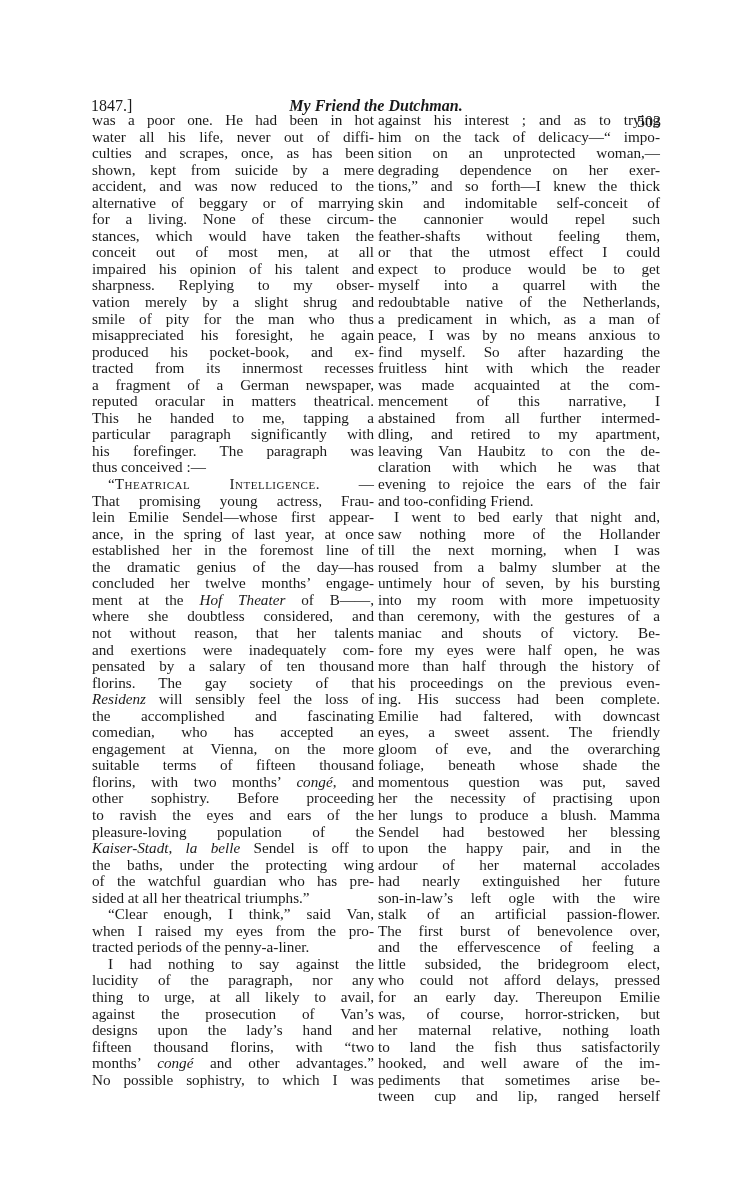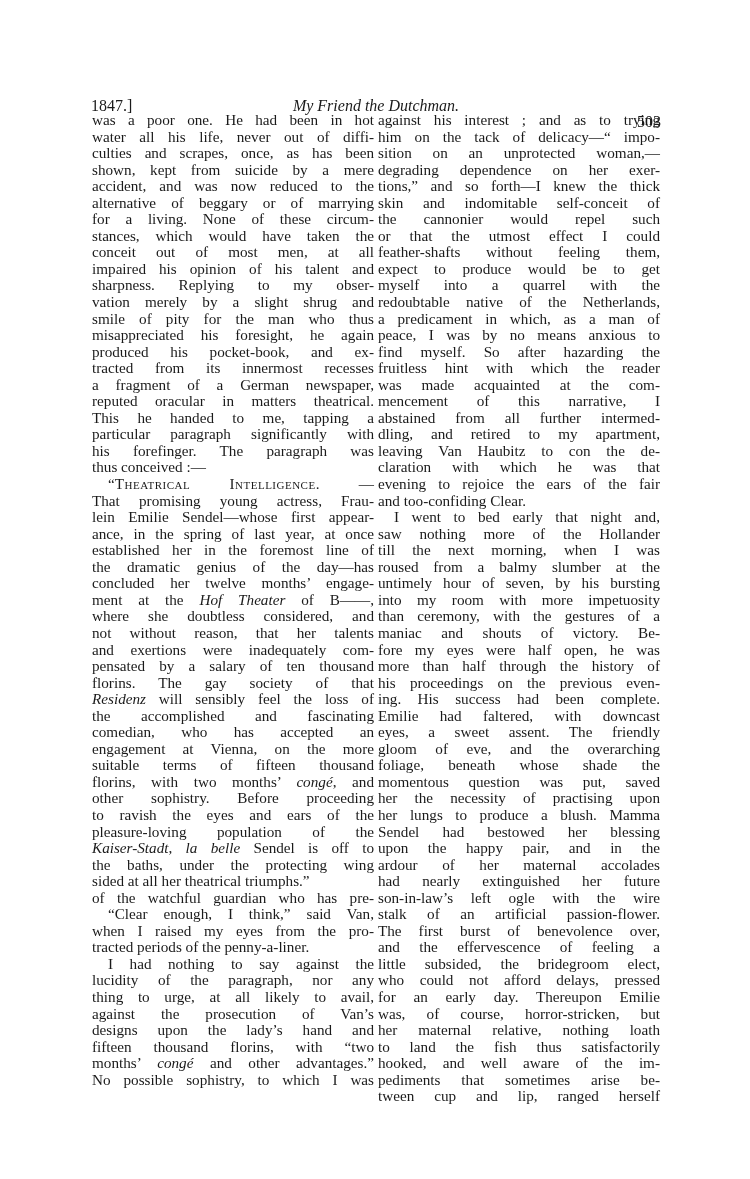--- a/index.html
+++ b/index.html
@@ -2,21 +2,21 @@
 <html><head>
 <meta charset="utf-8">
 <style>
   html, body { margin: 0; padding: 0; background: #ffffff; }
   body { width: 750px; height: 1179px; position: relative; overflow: hidden;
          font-family: "Liberation Serif", "DejaVu Serif", serif; color: #1a1a1a; }
   .page { position: absolute; left: 0; top: 0; width: 750px; height: 1179px; background: #ffffff; margin-top: 16px; }
   .running-head { position: absolute; top: 80px; left: 91px; width: 570px; height: 20px;
                   font-size: 16px; line-height: 20px; }
   .rh-year { position: absolute; left: 0; top: 0; }
-  .rh-title { position: absolute; left: 0; width: 100%; text-align: center; font-style: italic; top: 0; }
+  .rh-title { position: absolute; left: 0; width: 100%; text-align: center; font-style: italic; top: 0; font-weight: bold; }
   .rh-page { position: absolute; right: 0; top: 16px; }
   .column { position: absolute; top: 96px; width: 282px; font-size: 15.2px; line-height: 16.55px; }
   .col-left { left: 92px; }
   .col-right { left: 378px; }
   .line { display: block; white-space: nowrap; text-align: justify; text-align-last: justify; height: 16.55px; overflow: visible; }
   .line.last { text-align-last: left; }
   .indent { padding-left: 16px; }
   .sc { font-variant: small-caps; letter-spacing: 0.5px; }
   em { }
 </style>
@@ -70,59 +70,59 @@
       <span class="line">the accomplished and fascinating</span>
       <span class="line">comedian, who has accepted an</span>
       <span class="line">engagement at Vienna, on the more</span>
       <span class="line">suitable terms of fifteen thousand</span>
       <span class="line">florins, with two months’ <em>congé</em>, and</span>
       <span class="line">other sophistry.  Before proceeding</span>
       <span class="line">to ravish the eyes and ears of the</span>
       <span class="line">pleasure-loving population of the</span>
       <span class="line"><em>Kaiser-Stadt</em>, <em>la belle</em> Sendel is off to</span>
       <span class="line">the baths, under the protecting wing</span>
+      <span class="line">of the watchful guardian who has pre-</span>
       <span class="line last">sided at all her theatrical triumphs.”</span>
-      <span class="line">of the watchful guardian who has pre-</span>
       <span class="line indent">“Clear enough, I think,” said Van,</span>
       <span class="line">when I raised my eyes from the pro-</span>
       <span class="line last">tracted periods of the penny-a-liner.</span>
       <span class="line indent">I had nothing to say against the</span>
       <span class="line">lucidity of the paragraph, nor any</span>
       <span class="line">thing to urge, at all likely to avail,</span>
       <span class="line">against the prosecution of Van’s</span>
       <span class="line">designs upon the lady’s hand and</span>
       <span class="line">fifteen thousand florins, with “two</span>
       <span class="line">months’ <em>congé</em> and other advantages.”</span>
       <span class="line">No possible sophistry, to which I was</span>
     </div>
   <div class="column col-right" id="col-right">
       <span class="line">against his interest ; and as to trying</span>
       <span class="line">him on the tack of delicacy—“ impo-</span>
       <span class="line">sition on an unprotected woman,—</span>
       <span class="line">degrading dependence on her exer-</span>
       <span class="line">tions,” and so forth—I knew the thick</span>
       <span class="line">skin and indomitable self-conceit of</span>
       <span class="line">the cannonier would repel such</span>
+      <span class="line">feather-shafts without feeling them,</span>
       <span class="line">or that the utmost effect I could</span>
-      <span class="line">feather-shafts without feeling them,</span>
       <span class="line">expect to produce would be to get</span>
       <span class="line">myself into a quarrel with the</span>
       <span class="line">redoubtable native of the Netherlands,</span>
       <span class="line">a predicament in which, as a man of</span>
       <span class="line">peace, I was by no means anxious to</span>
       <span class="line">find myself.  So after hazarding the</span>
       <span class="line">fruitless hint with which the reader</span>
       <span class="line">was made acquainted at the com-</span>
       <span class="line">mencement of this narrative, I</span>
       <span class="line">abstained from all further intermed-</span>
       <span class="line">dling, and retired to my apartment,</span>
       <span class="line">leaving Van Haubitz to con the de-</span>
       <span class="line">claration with which he was that</span>
       <span class="line">evening to rejoice the ears of the fair</span>
-      <span class="line last">and too-confiding Clear.</span>
+      <span class="line last">and too-confiding Friend.</span>
       <span class="line indent">I went to bed early that night and,</span>
       <span class="line">saw nothing more of the Hollander</span>
       <span class="line">till the next morning, when I was</span>
       <span class="line">roused from a balmy slumber at the</span>
       <span class="line">untimely hour of seven, by his bursting</span>
       <span class="line">into my room with more impetuosity</span>
       <span class="line">than ceremony, with the gestures of a</span>
       <span class="line">maniac and shouts of victory.  Be-</span>
       <span class="line">fore my eyes were half open, he was</span>
       <span class="line">more than half through the history of</span>

